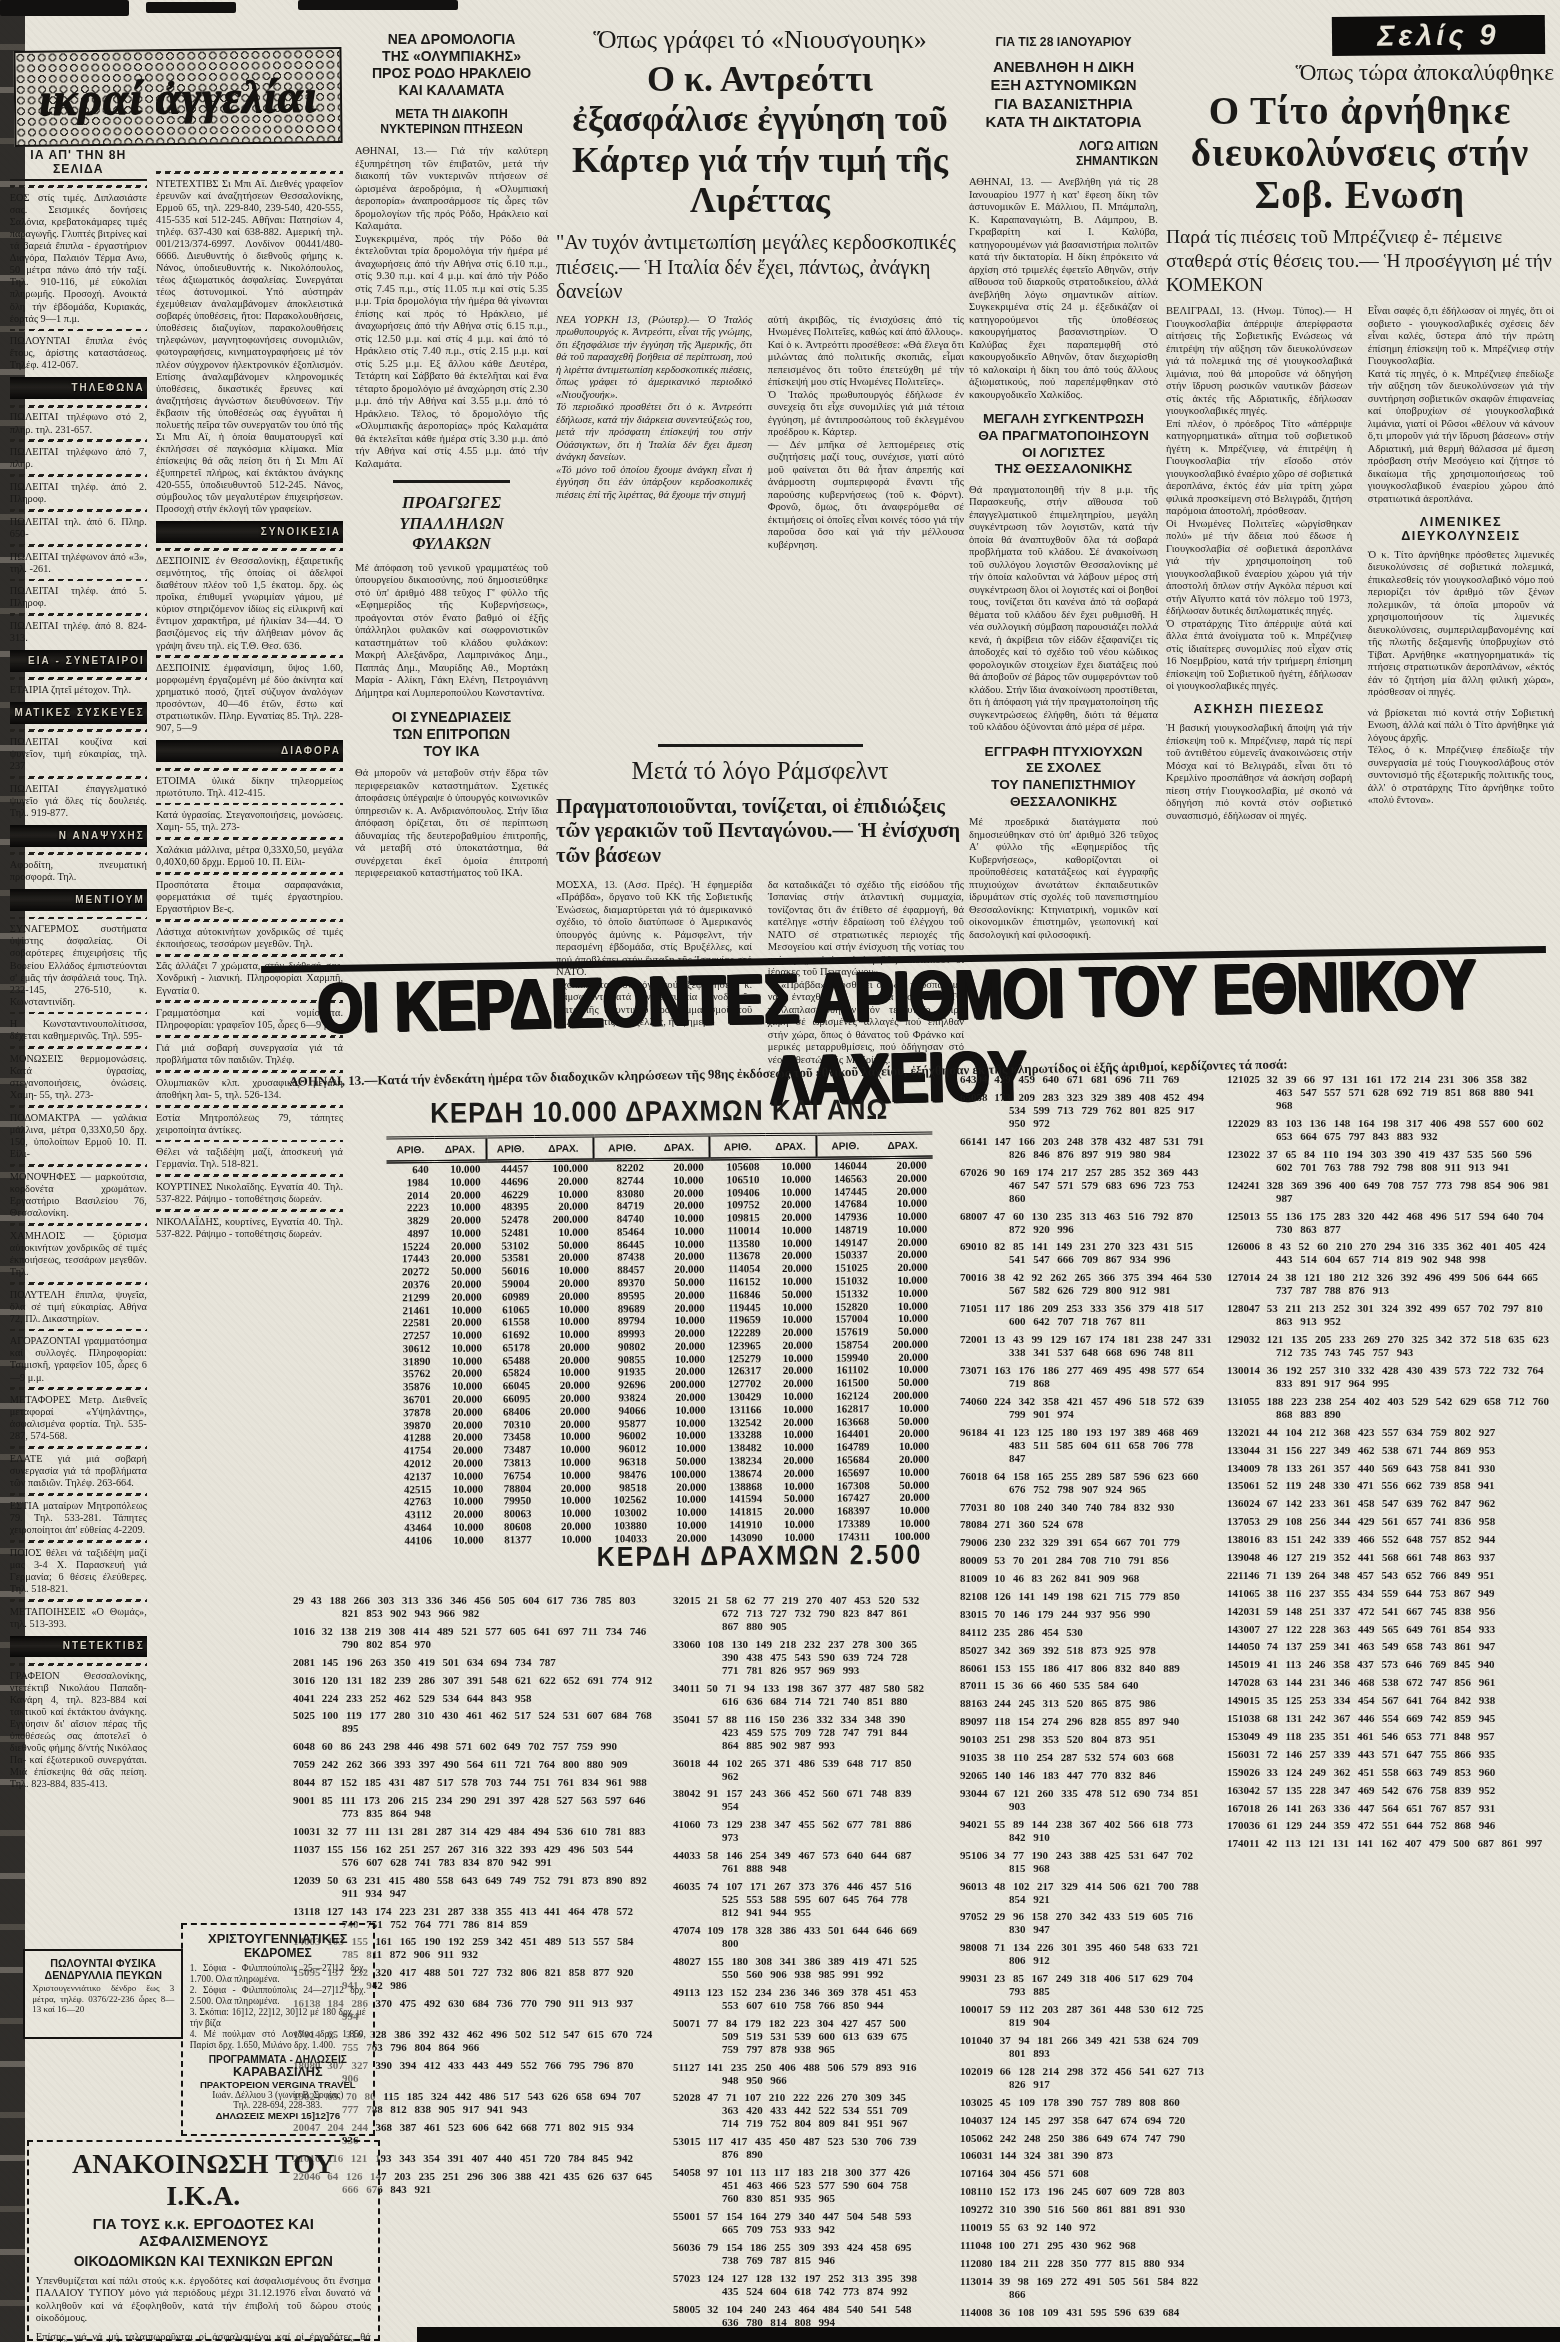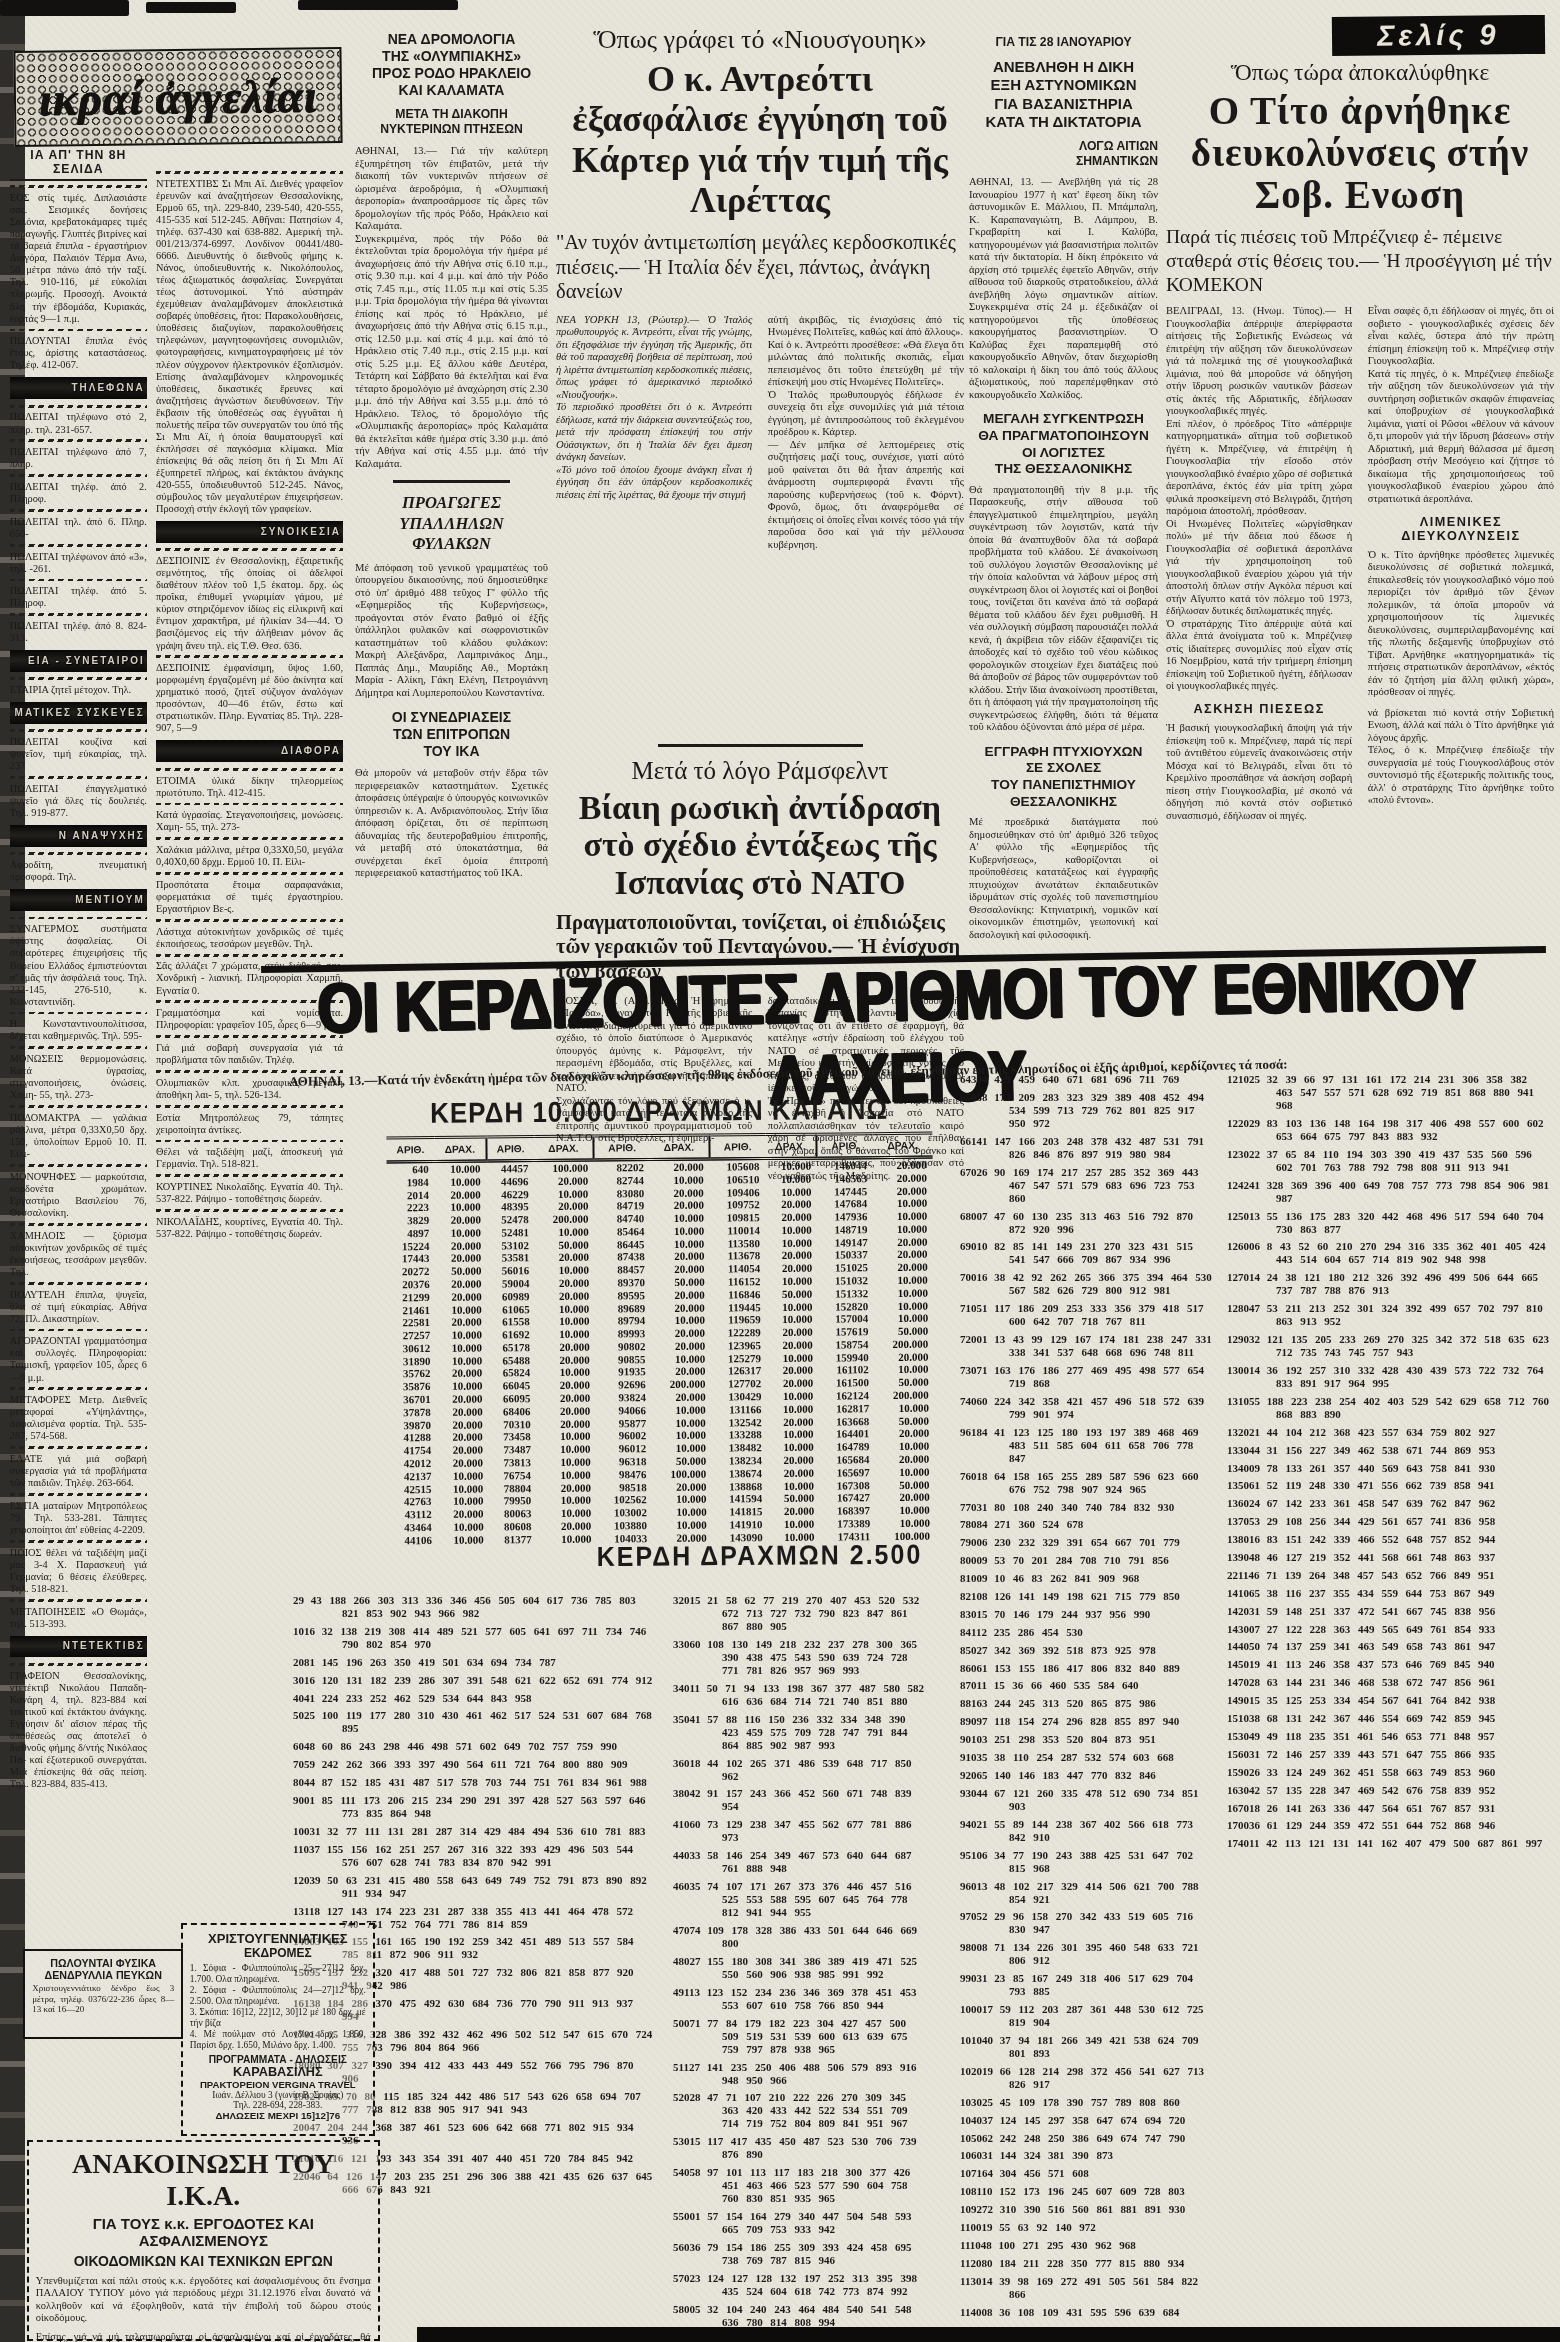--- a/index.html
+++ b/index.html
@@ -227,21 +227,20 @@
 Τό περιοδικό προσθέτει ὅτι ὁ κ. Ἀντρεόττι ἐδήλωσε, κατά τήν διάρκεια συνεντεύξεώς του, μετά τήν πρόσφατη ἐπίσκεψή του στήν Οὐάσιγκτων, ὅτι ἡ Ἰταλία δέν ἔχει ἄμεση ἀνάγκη δανείων.
 «Τό μόνο τοῦ ὁποίου ἔχουμε ἀνάγκη εἶναι ἡ ἐγγύηση ὅτι ἐάν ὑπάρξουν κερδοσκοπικές πιέσεις ἐπί τῆς λιρέττας, θά ἔχουμε τήν στιγμή</div>
       <div class="newsbody">αὐτή ἀκριβῶς, τίς ἐνισχύσεις ἀπό τίς Ηνωμένες Πολιτεῖες, καθώς καί ἀπό ἄλλους».
 Καί ὁ κ. Ἀντρεόττι προσέθεσε: «Θά ἔλεγα ὅτι μιλώντας ἀπό πολιτικῆς σκοπιᾶς, εἶμαι πεπεισμένος ὅτι τοῦτο ἐπετεύχθη μέ τήν ἐπίσκεψή μου στίς Ηνωμένες Πολιτεῖες».
 Ὁ Ἰταλός πρωθυπουργός ἐδήλωσε ἐν συνεχείᾳ ὅτι εἶχε συνομιλίες γιά μιά τέτοια ἐγγύηση, μέ ἀντιπροσώπους τοῦ ἐκλεγμένου προέδρου κ. Κάρτερ.
 — Δέν μπῆκα σέ λεπτομέρειες στίς συζητήσεις μαζί τους, συνέχισε, γιατί αὐτό μοῦ φαίνεται ὅτι θά ἦταν ἀπρεπής καί ἀνάρμοστη συμπεριφορά ἔναντι τῆς παρούσης κυβερνήσεως (τοῦ κ. Φόρντ). Φρονῶ, ὅμως, ὅτι ἀναφερόμεθα σέ ἐκτιμήσεις οἱ ὁποῖες εἶναι κοινές τόσο γιά τήν παροῦσα ὅσο καί γιά τήν μέλλουσα κυβέρνηση.</div>
     </div>
 
     <div class="rule-mid" style="width:205px"></div>
     <div style="font-size:25px;text-align:center">Μετά τό λόγο Ράμσφελντ</div>
-    <div class="h-serif" style="font-size:34px;line-height:1.1;margin-top:3.9px">Βίαιη ρωσικὴ ἀντίδραση στὸ σχέδιο ἐντάξεως τῆς Ισπανίας στὸ ΝΑΤΟ</div>
     <div style="font-weight:bold;font-size:20.5px;line-height:1.2;margin-top:8.8px">Πραγματοποιοῦνται, τονίζεται, οἱ ἐπιδιώξεις τῶν γερακιῶν τοῦ Πενταγώνου.— Ἡ ἐνίσχυση τῶν βάσεων</div>
     <div class="twocol" style="margin-top:11px;height:220px;overflow:hidden">
       <div class="newsbody">ΜΟΣΧΑ, 13. (Ασσ. Πρές). Ἡ ἐφημερίδα «Πράβδα», ὄργανο τοῦ ΚΚ τῆς Σοβιετικῆς Ἑνώσεως, διαμαρτύρεται γιά τό ἀμερικανικό σχέδιο, τό ὁποῖο διατύπωσε ὁ Ἀμερικανός ὑπουργός ἀμύνης κ. Ράμσφελντ, τήν περασμένη ἑβδομάδα, στίς Βρυξέλλες, καί πού ἀποβλέπει στήν ἔνταξη τῆς Ἰσπανίας στό ΝΑΤΟ.
 Σχολιάζοντας τόν λόγο πού ἐξεφώνησε ὁ κ. Ράμσφελντ, κατά τήν τελευταία σύνοδο τῆς ἐπιτροπῆς ἀμυντικοῦ προγραμματισμοῦ τοῦ Ν.Α.Τ.Ο, στίς Βρυξέλλες, ἡ ἐφημερί-</div>
       <div class="newsbody">δα καταδικάζει τό σχέδιο τῆς εἰσόδου τῆς Ἰσπανίας στήν ἀτλαντική συμμαχία, τονίζοντας ὅτι ἄν ἐτίθετο σέ ἐφαρμογή, θά κατέληγε «στήν ἑδραίωση τοῦ ἐλέγχου τοῦ ΝΑΤΟ σέ στρατιωτικές περιοχές τῆς Μεσογείου καί στήν ἐνίσχυση τῆς νοτίας του πτέρυγος, αὐτό πού ἀκριβῶς ἐπιδιώκουν οἱ ἱέρακες τοῦ Πενταγώνου».
 Ἡ «Πράβδα» προσθέτει ὅτι «οἱ προσπάθειες νά ἐνταχθῆ ἡ Ἰσπανία στό ΝΑΤΟ πολλαπλασιάσθηκαν τόν τελευταῖο καιρό χάρη σέ ὡρισμένες ἀλλαγές πού ἐπῆλθαν στήν χώρα, ὅπως ὁ θάνατος τοῦ Φράνκο καί μερικές μεταρρυθμίσεις, πού ὁδήγησαν στό νέο καθεστώς τῆς Μαδρίτης.</div>
     </div>
   </div>
 
   <div class="abs" style="left:969px;top:35px;width:189px;height:934px;overflow:hidden">
@@ -259,21 +258,21 @@
 ΤΗΣ ΘΕΣΣΑΛΟΝΙΚΗΣ</div>
     <div class="newsbody" style="margin-top:5.9px">Θά πραγματοποιηθῆ τήν 8 μ.μ. τῆς Παρασκευῆς, στήν αἴθουσα τοῦ ἐπαγγελματικοῦ ἐπιμελητηρίου, μεγάλη συγκέντρωση τῶν λογιστῶν, κατά τήν ὁποία θά ἀναπτυχθοῦν ὅλα τά σοβαρά προβλήματα τοῦ κλάδου. Σέ ἀνακοίνωση τοῦ συλλόγου λογιστῶν Θεσσαλονίκης μέ τήν ὁποία καλοῦνται νά λάβουν μέρος στή συγκέντρωση ὅλοι οἱ λογιστές καί οἱ βοηθοί τους, τονίζεται ὅτι κανένα ἀπό τά σοβαρά θέματα τοῦ κλάδου δέν ἔχει ρυθμισθῆ. Η νέα συλλογική σύμβαση παρουσιάζει πολλά κενά, ἡ ἀκρίβεια τῶν εἰδῶν ἐξαφανίζει τίς ἀποδοχές καί τό σχέδιο τοῦ νέου κώδικος φορολογικῶν στοιχείων ἔχει διατάξεις πού θά ἀποβοῦν σέ βάρος τῶν συμφερόντων τοῦ κλάδου. Στήν ἴδια ἀνακοίνωση προστίθεται, ὅτι ἡ ἀπόφαση γιά τήν πραγματοποίηση τῆς συγκεντρώσεως ἐλήφθη, διότι τά θέματα τοῦ κλάδου ὀξύνονται ἀπό μέρα σέ μέρα.</div>
     <div class="kick-sm" style="margin-top:9.8px;white-space:pre-line;font-size:13.7px">ΕΓΓΡΑΦΗ ΠΤΥΧΙΟΥΧΩΝ
 ΣΕ ΣΧΟΛΕΣ
 ΤΟΥ ΠΑΝΕΠΙΣΤΗΜΙΟΥ
 ΘΕΣΣΑΛΟΝΙΚΗΣ</div>
     <div class="newsbody" style="margin-top:5.9px">Μέ προεδρικά διατάγματα πού δημοσιεύθηκαν στό ὑπ' ἀριθμό 326 τεῦχος Α' φύλλο τῆς «Εφημερίδος τῆς Κυβερνήσεως», καθορίζονται οἱ προϋποθέσεις κατατάξεως καί ἐγγραφῆς πτυχιούχων ἀνωτάτων ἐκπαιδευτικῶν ἱδρυμάτων στίς σχολές τοῦ πανεπιστημίου Θεσσαλονίκης: Κτηνιατρική, νομικῶν καί οἰκονομικῶν ἐπιστημῶν, γεωπονική καί δασολογική καί φιλοσοφική.</div>
   </div>
 
   <div class="abs" style="left:1166px;top:59px;width:388px;height:911px;overflow:hidden">
-    <div style="font-size:23.4px;text-align:center">Ὅπως τώρα ἀποκαλύφθηκε</div>
+    <div style="font-size:23.4px;text-align:right">Ὅπως τώρα ἀποκαλύφθηκε</div>
     <div class="h-serif" style="font-size:39px;line-height:1.08;margin-top:3.9px;letter-spacing:1px">Ο Τίτο ἀρνήθηκε διευκολύνσεις στήν Σοβ. Ενωση</div>
     <div style="font-size:19.5px;line-height:1.22;margin-top:8.8px;text-align:left">Παρά τίς πιέσεις τοῦ Μπρέζνιεφ ἐ- πέμεινε σταθερά στίς θέσεις του.— Ἡ προσέγγιση μέ τήν ΚΟΜΕΚΟΝ</div>
     <div class="twocol" style="margin-top:8.8px">
       <div>
         <div class="newsbody">ΒΕΛΙΓΡΑΔΙ, 13. (Ηνωμ. Τύπος).— Η Γιουγκοσλαβία ἀπέρριψε ἀπερίφραστα αἰτήσεις τῆς Σοβιετικῆς Ενώσεως νά ἐπιτρέψη τήν αὔξηση τῶν διευκολύνσεων γιά τά πολεμικά της σέ γιουγκοσλαβικά λιμάνια, πού θά μποροῦσε νά ὁδηγήση στήν ἵδρυση ρωσικῶν ναυτικῶν βάσεων στίς ἀκτές τῆς Αδριατικῆς, ἐδήλωσαν γιουγκοσλαβικές πηγές.
 Επί πλέον, ὁ πρόεδρος Τίτο «ἀπέρριψε κατηγορηματικά» αἴτημα τοῦ σοβιετικοῦ ἡγέτη κ. Μπρέζνιεφ, νά ἐπιτρέψη ἡ Γιουγκοσλαβία τήν εἴσοδο στόν γιουγκοσλαβικό ἐναέριο χῶρο σέ σοβιετικά ἀεροπλάνα, ἐκτός ἐάν μία τρίτη χώρα φιλικά προσκείμενη στό Βελιγράδι, ζητήση παρόμοια ἀποστολή, πρόσθεσαν.
 Οἱ Ηνωμένες Πολιτεῖες «ὠργίσθηκαν πολύ» μέ τήν ἄδεια πού ἔδωσε ἡ Γιουγκοσλαβία σέ σοβιετικά ἀεροπλάνα γιά τήν χρησιμοποίηση τοῦ γιουγκοσλαβικοῦ ἐναερίου χώρου γιά τήν ἀποστολή ὅπλων στήν Αγκόλα πέρυσι καί στήν Αἴγυπτο κατά τόν πόλεμο τοῦ 1973, ἐδήλωσαν δυτικές διπλωματικές πηγές.
 Ὁ στρατάρχης Τίτο ἀπέρριψε αὐτά καί ἄλλα ἑπτά ἀνοίγματα τοῦ κ. Μπρέζνιεφ στίς ἰδιαίτερες συνομιλίες πού εἶχαν στίς 16 Νοεμβρίου, κατά τήν τριήμερη ἐπίσημη ἐπίσκεψη τοῦ Σοβιετικοῦ ἡγέτη, ἐδήλωσαν οἱ γιουγκοσλαβικές πηγές.</div>
         <div class="crosshead">ΑΣΚΗΣΗ ΠΙΕΣΕΩΣ</div>
         <div class="newsbody">Ἡ βασική γιουγκοσλαβική ἄποψη γιά τήν ἐπίσκεψη τοῦ κ. Μπρέζνιεφ, παρά τίς περί τοῦ ἀντιθέτου εὐμενεῖς ἀνακοινώσεις στήν Μόσχα καί τό Βελιγράδι, εἶναι ὅτι τό Κρεμλίνο προσπάθησε νά ἀσκήση σοβαρή πίεση στήν Γιουγκοσλαβία, μέ σκοπό νά ὁδηγήση πιό κοντά στόν σοβιετικό συνασπισμό, ἐδήλωσαν οἱ πηγές.</div>

